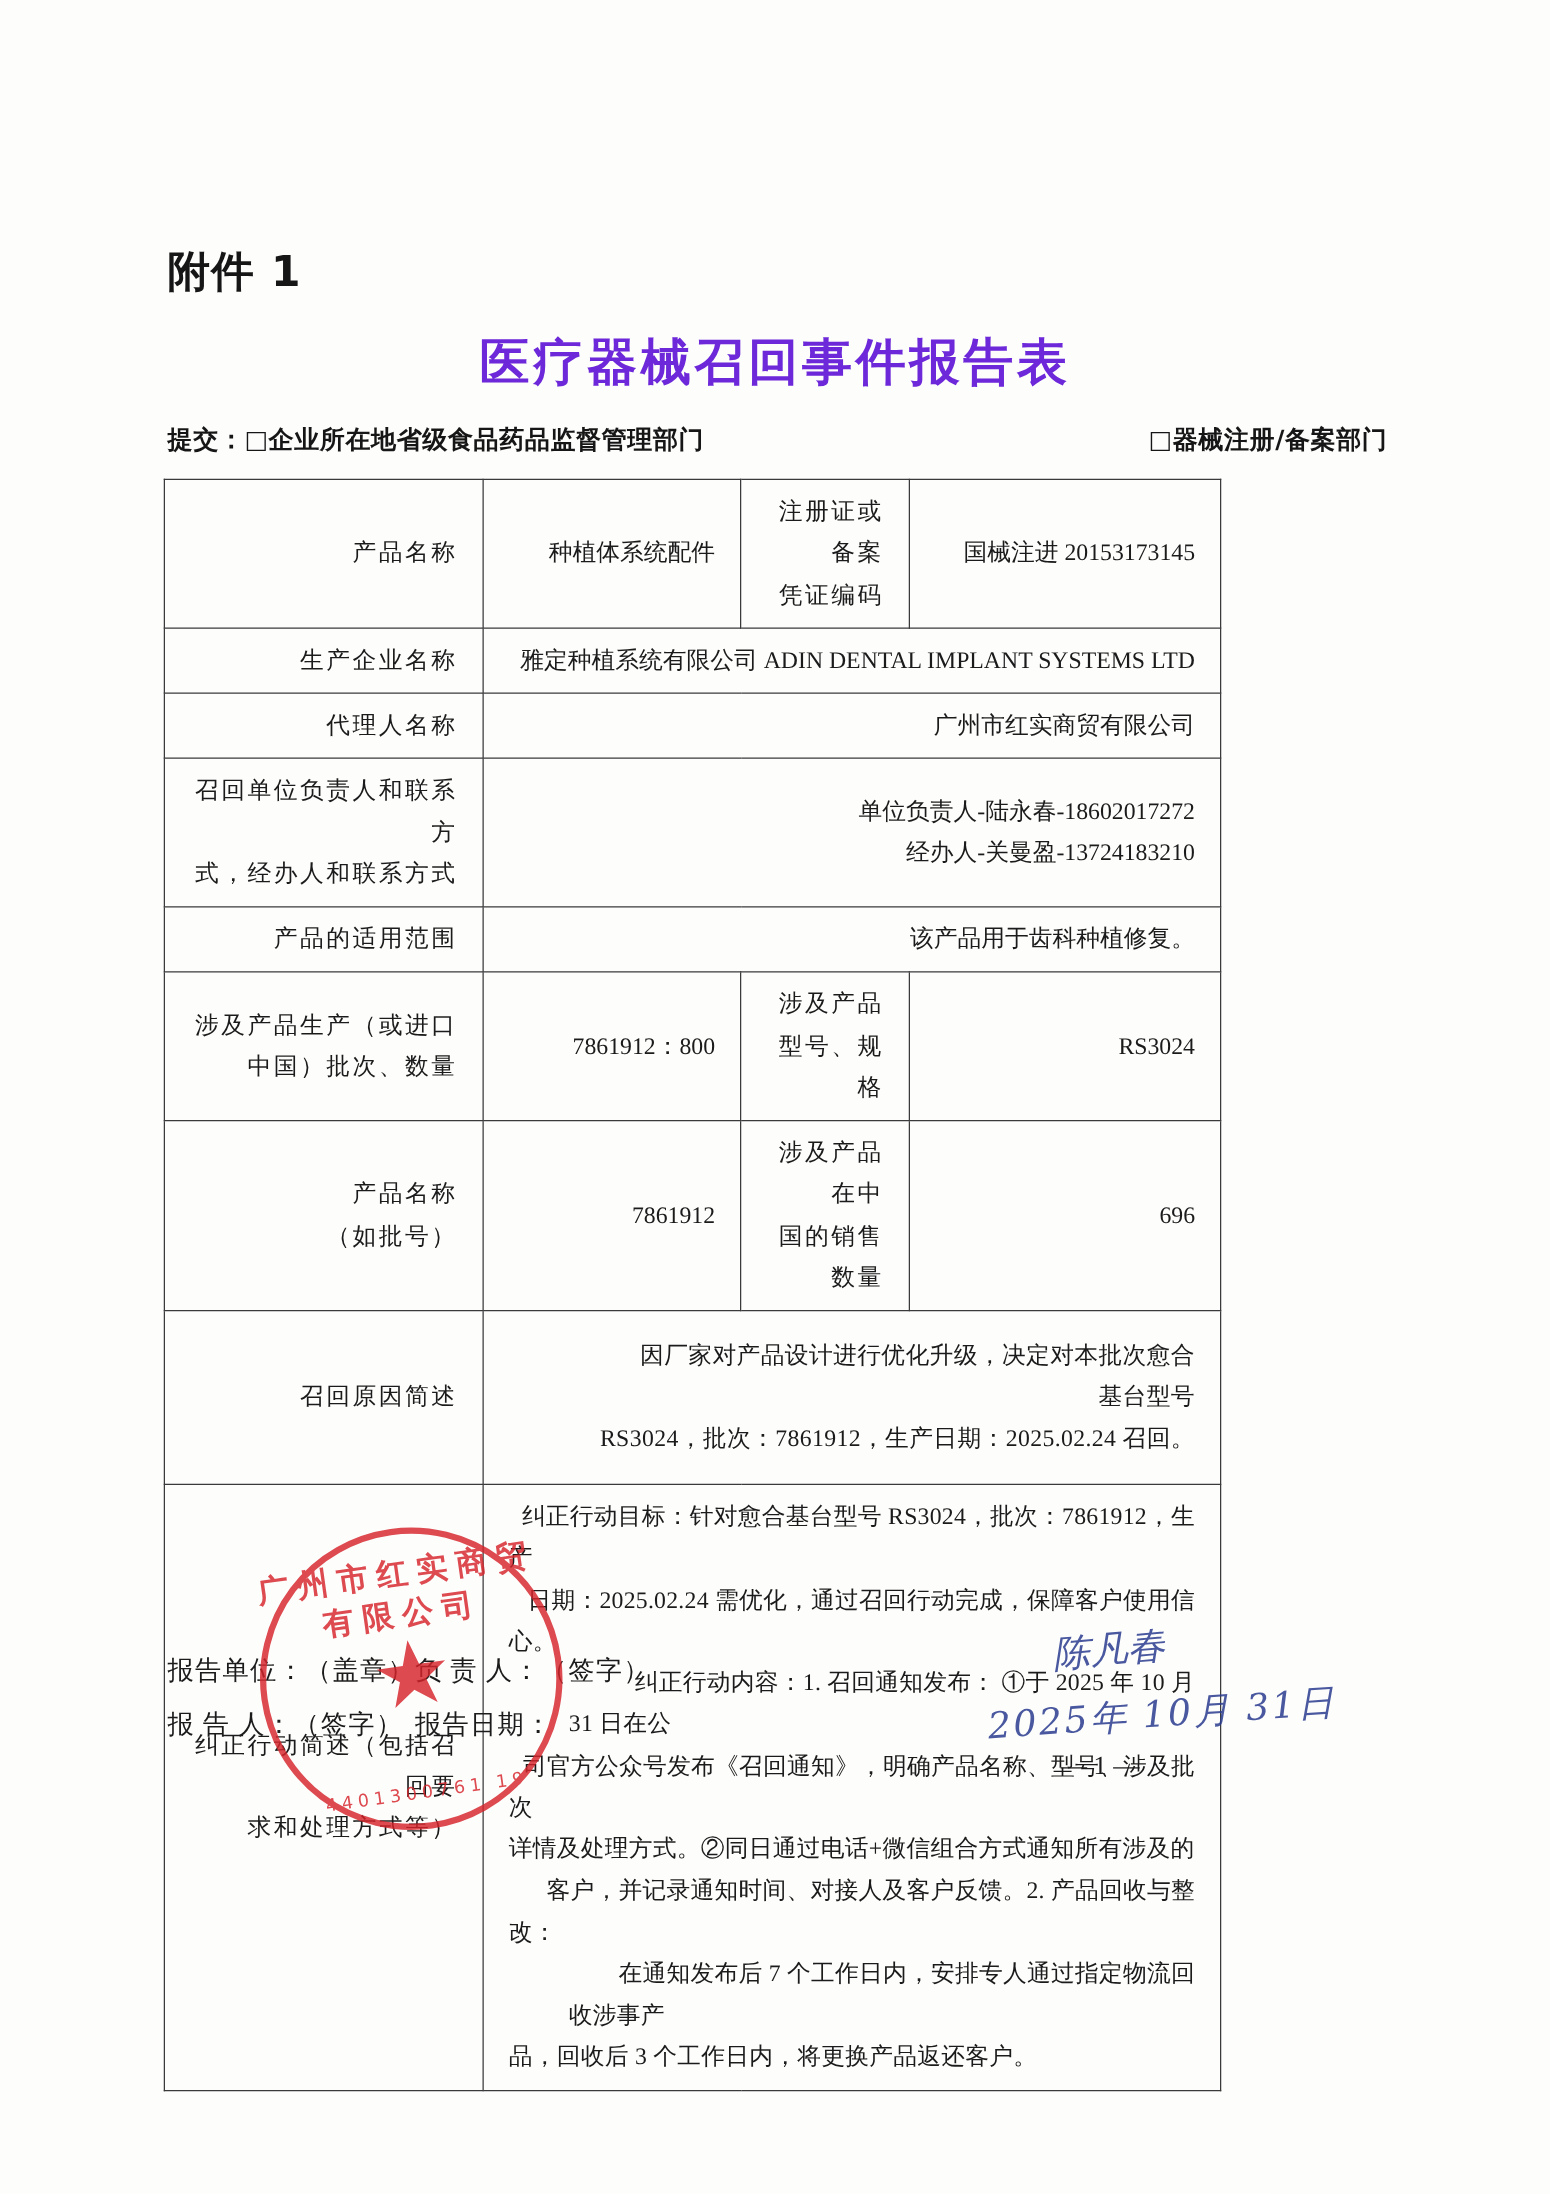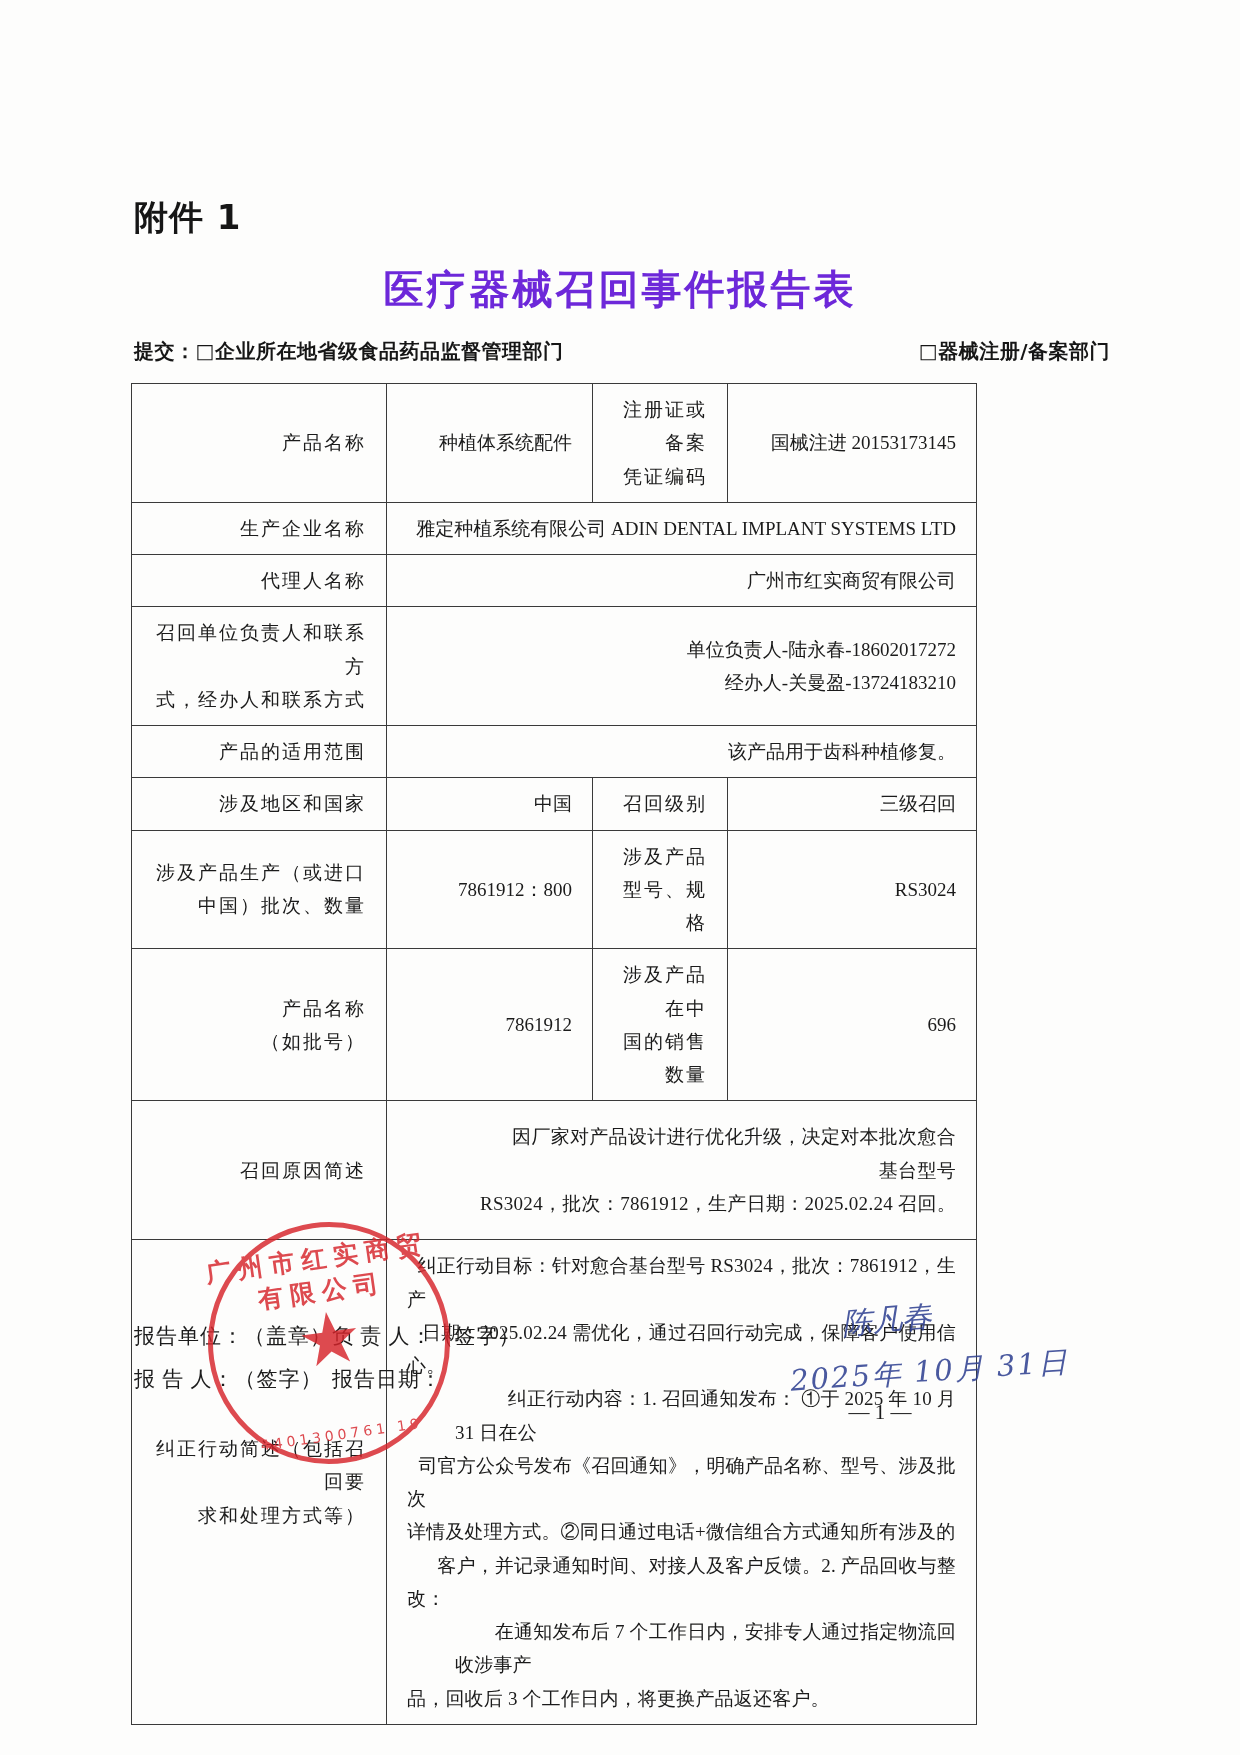--- a/index.html
+++ b/index.html
@@ -230,26 +230,20 @@
           <div>单位负责人-陆永春-18602017272</div>
           <div>经办人-关曼盈-13724183210</div>
         </td>
       </tr>
 
       <tr>
         <td class="lbl">产品的适用范围</td>
         <td colspan="3">该产品用于齿科种植修复。</td>
       </tr>
 
-      <tr>
-        <td class="lbl">涉及地区和国家</td>
-        <td>中国</td>
-        <td class="lbl">召回级别</td>
-        <td>三级召回</td>
-      </tr>
 
       <tr>
         <td class="lbl two-line">
           <div>涉及产品生产（或进口</div>
           <div>中国）批次、数量</div>
         </td>
         <td>7861912：800</td>
         <td class="lbl two-line">
           <div>涉及产品</div>
           <div>型号、规格</div>

